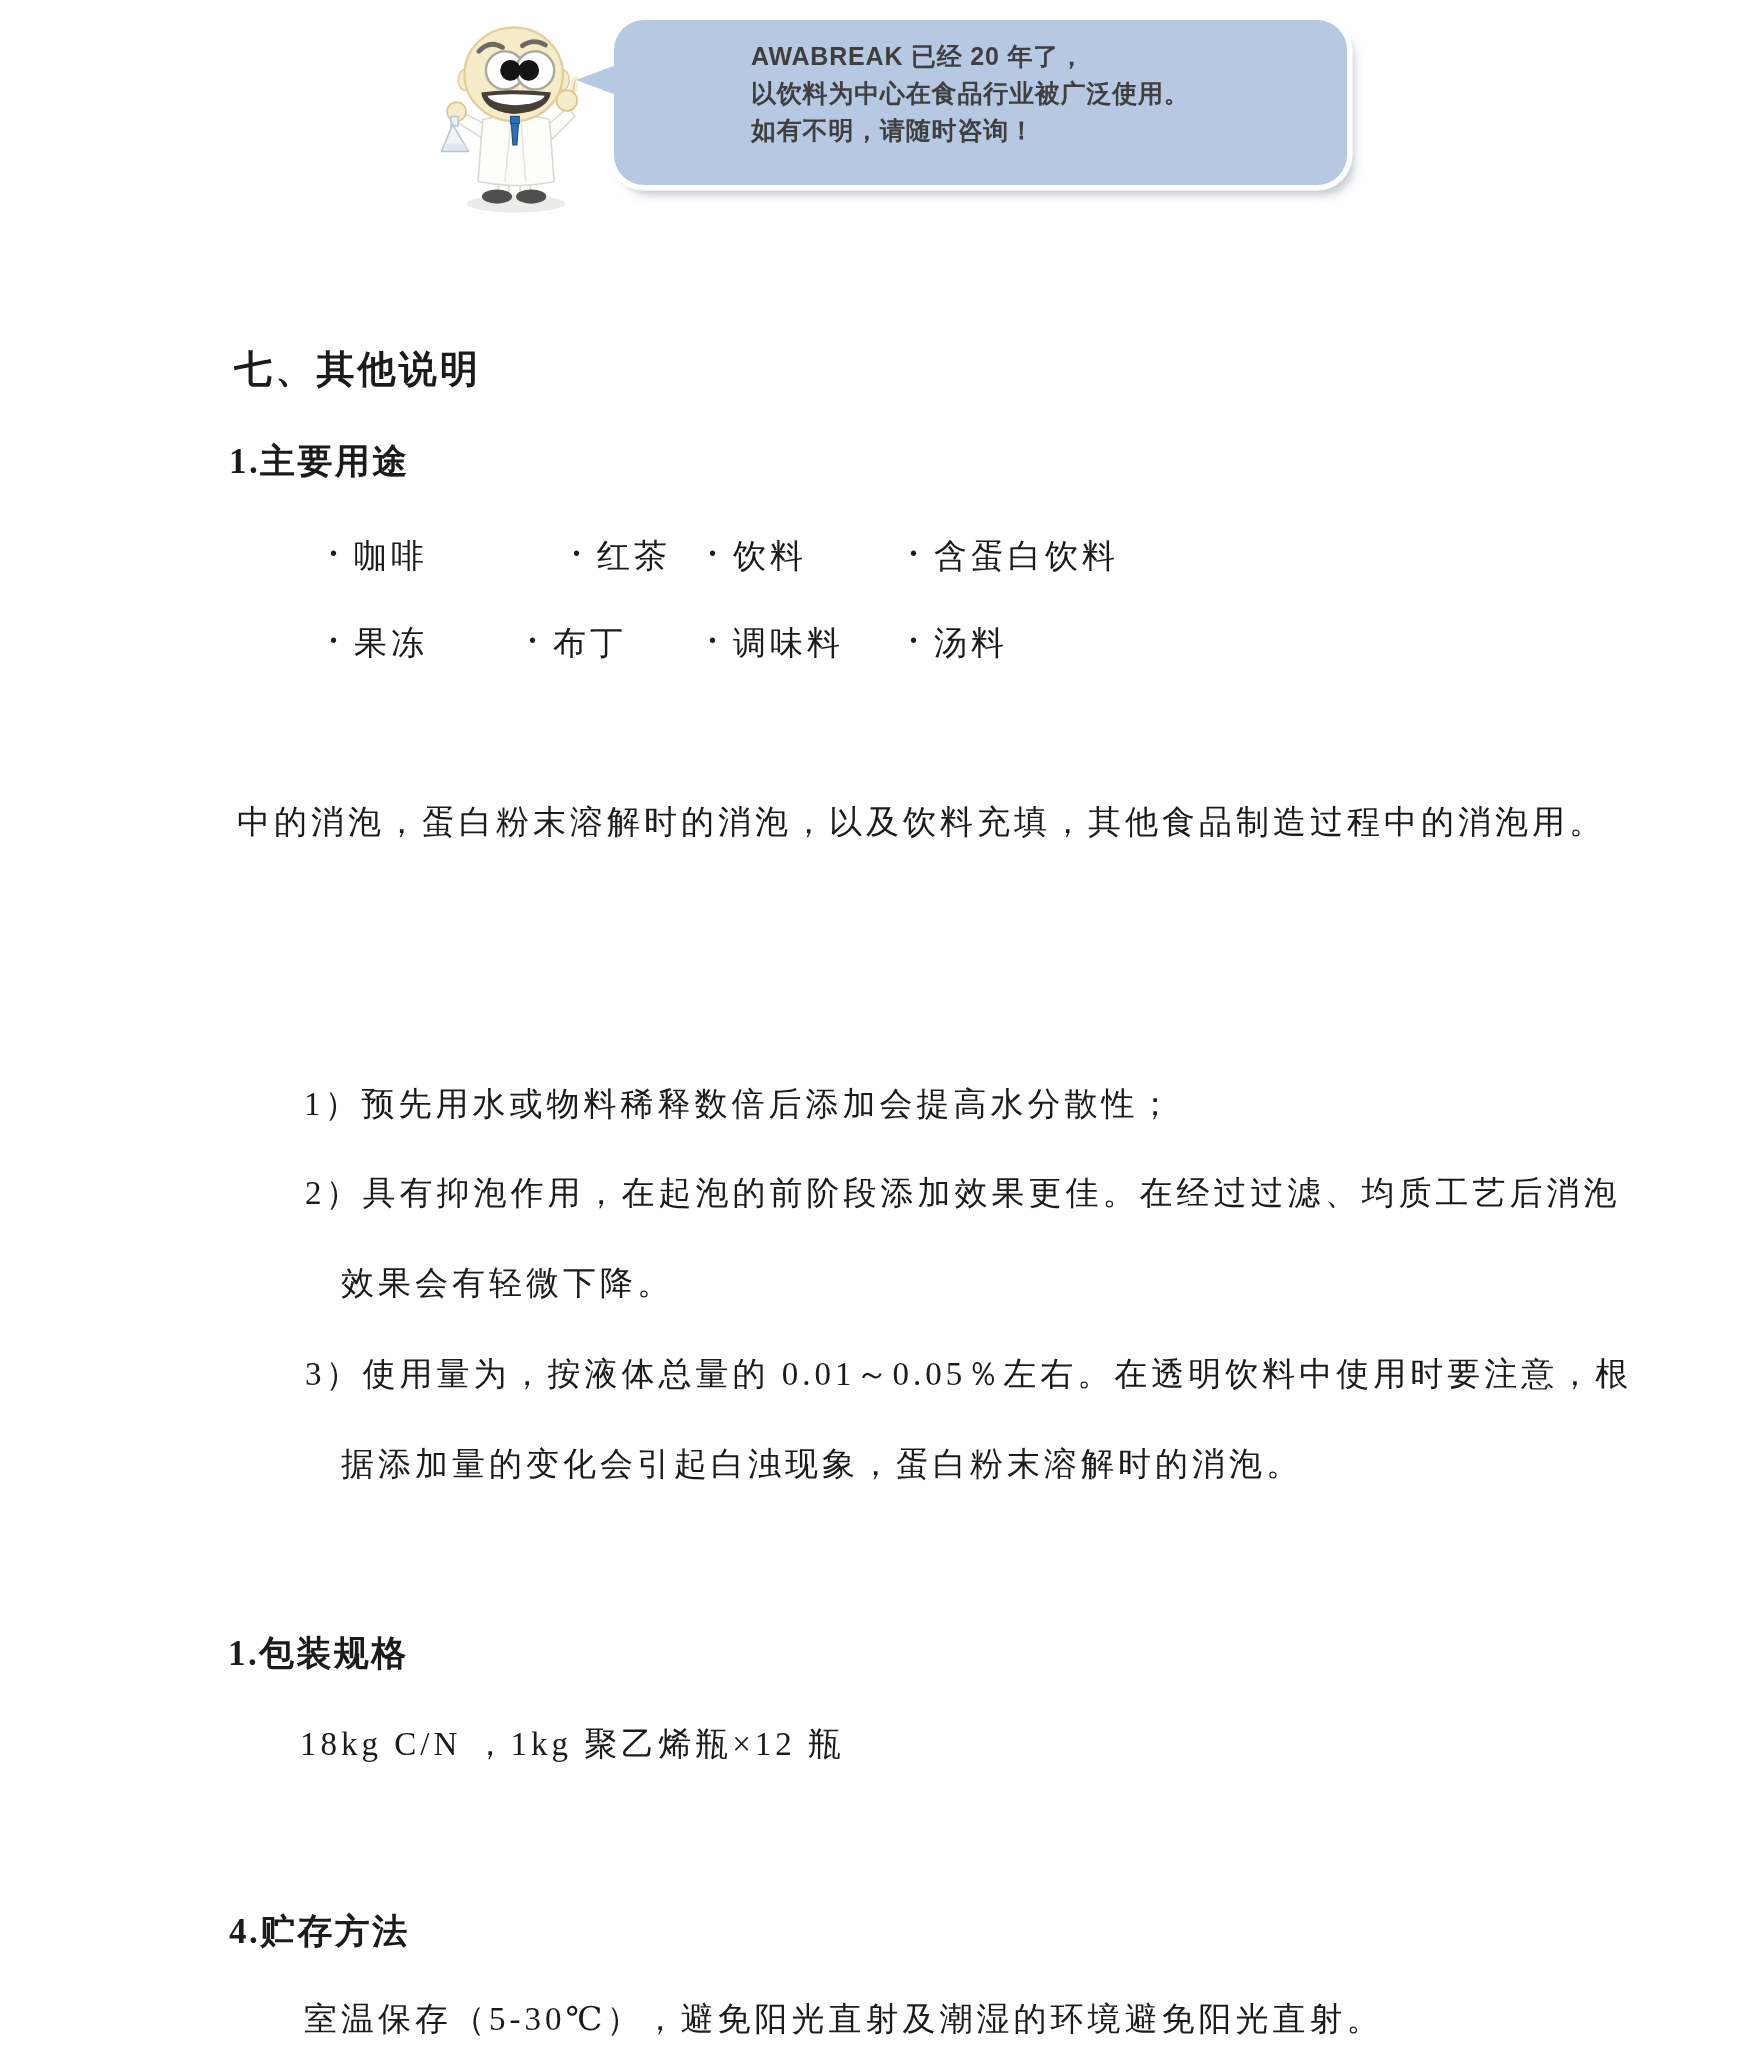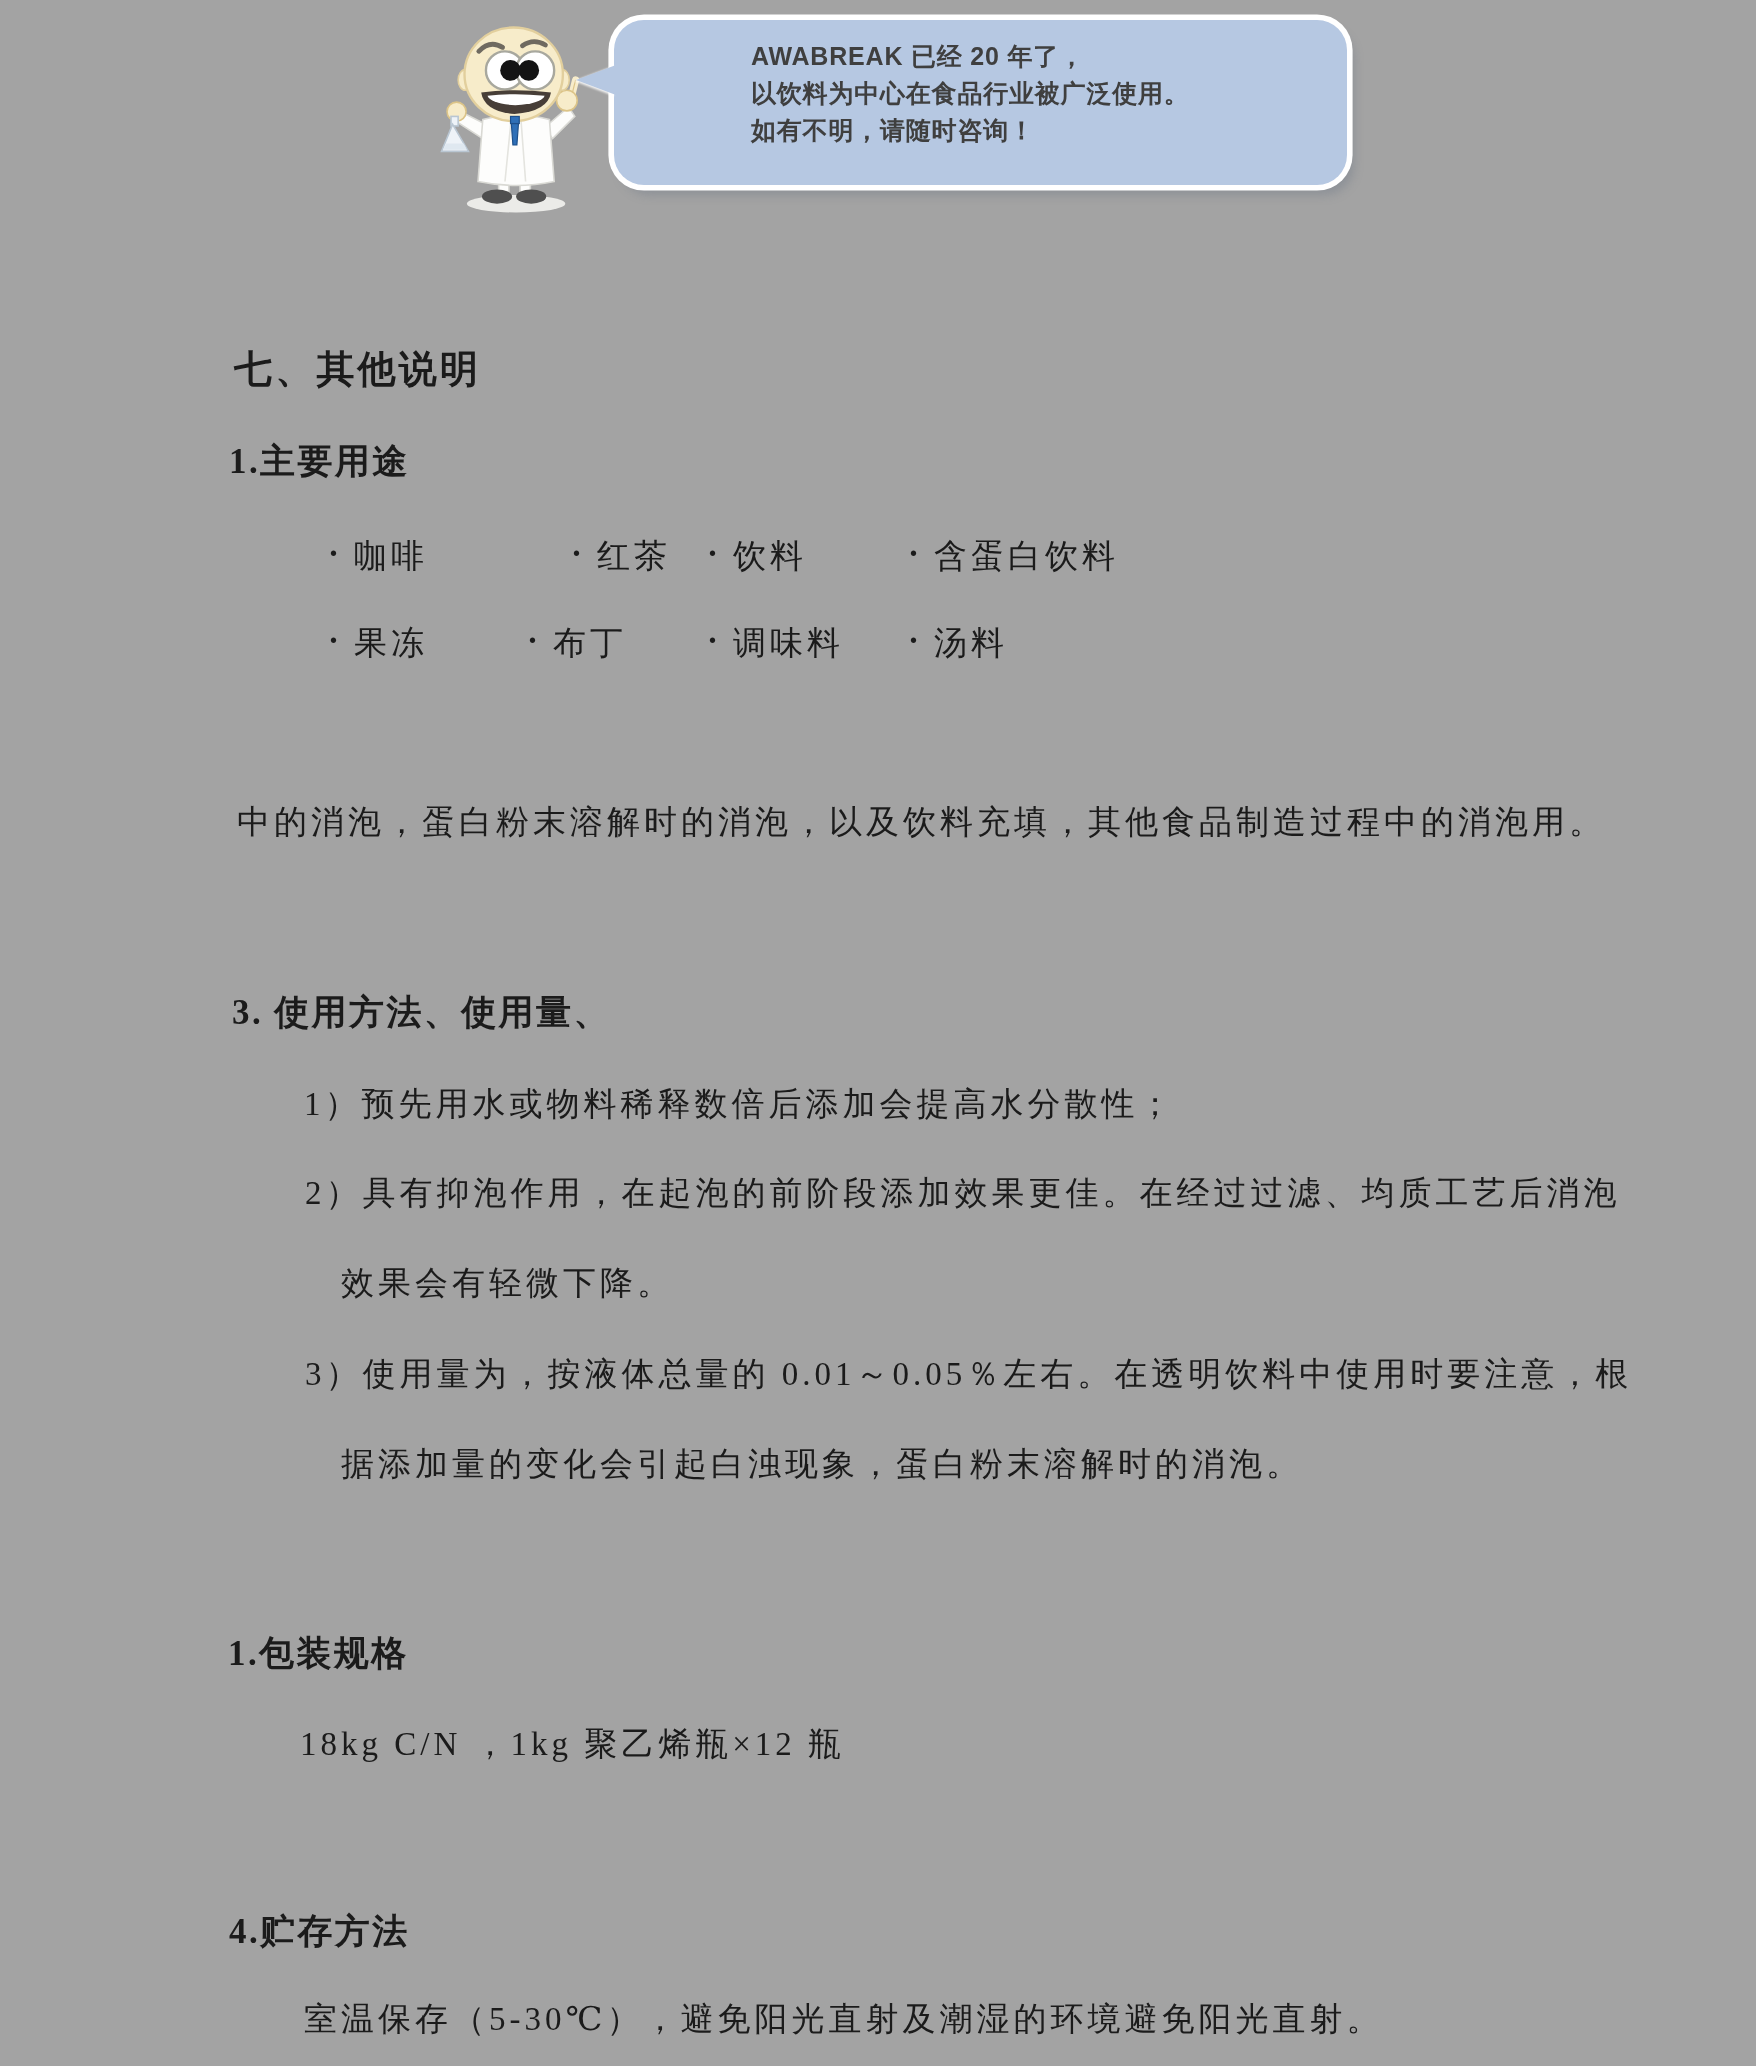--- a/index.html
+++ b/index.html
@@ -1,19 +1,19 @@
 <!DOCTYPE html>
 <html style="font-size:12.7px"><head>
 <meta charset="utf-8">
 <style>
   html,body{margin:0;padding:0;background:#888;}
   #page{
     position:relative;
     width:1756px;height:2066px;
-    background:#a3a3a3;
+    background:#ffffff;
     overflow:hidden;
     font-family:"Liberation Serif","DejaVu Serif",serif;
     color:#1b1b1b;
   }
   
   .mascot{position:absolute;left:435px;top:17.5px;width:159px;height:200px;}
   .bubble{
     position:absolute;left:614px;top:20px;width:733px;height:165px;
     background:#b6c8e2;
     border-radius:30px;
@@ -121,21 +121,20 @@
 
   <div class="bullet-row" style="top:621px;">
     <span class="bullet-item" style="left:312px;"><span class="dot">·</span><span>果冻</span></span>
     <span class="bullet-item" style="left:511px;"><span class="dot">·</span><span>布丁</span></span>
     <span class="bullet-item" style="left:691px;"><span class="dot">·</span><span>调味料</span></span>
     <span class="bullet-item" style="left:892px;"><span class="dot">·</span><span>汤料</span></span>
   </div>
 
   <div class="line" style="left:237px;top:804px;">中的消泡，蛋白粉末溶解时的消泡，以及饮料充填，其他食品制造过程中的消泡用。</div>
 
-  <div class="line h-sub" style="left:232px;top:993px;">3. 使用方法、使用量、</div>
   <div class="line" style="left:304px;top:1086px;">1）预先用水或物料稀释数倍后添加会提高水分散性；</div>
   <div class="line" style="left:305px;top:1175px;">2）具有抑泡作用，在起泡的前阶段添加效果更佳。在经过过滤、均质工艺后消泡</div>
   <div class="line" style="left:341px;top:1265px;">效果会有轻微下降。</div>
   <div class="line" style="left:305px;top:1356px;">3）使用量为，按液体总量的 0.01～0.05％左右。在透明饮料中使用时要注意，根</div>
   <div class="line" style="left:341px;top:1446px;">据添加量的变化会引起白浊现象，蛋白粉末溶解时的消泡。</div>
 
   <div class="line h-sub" style="left:228px;top:1634px;">1.包装规格</div>
   <div class="line" style="left:300px;top:1726px;">18kg C/N ，1kg 聚乙烯瓶×12 瓶</div>
 
   <div class="line h-sub" style="left:229px;top:1912px;">4.贮存方法</div>

